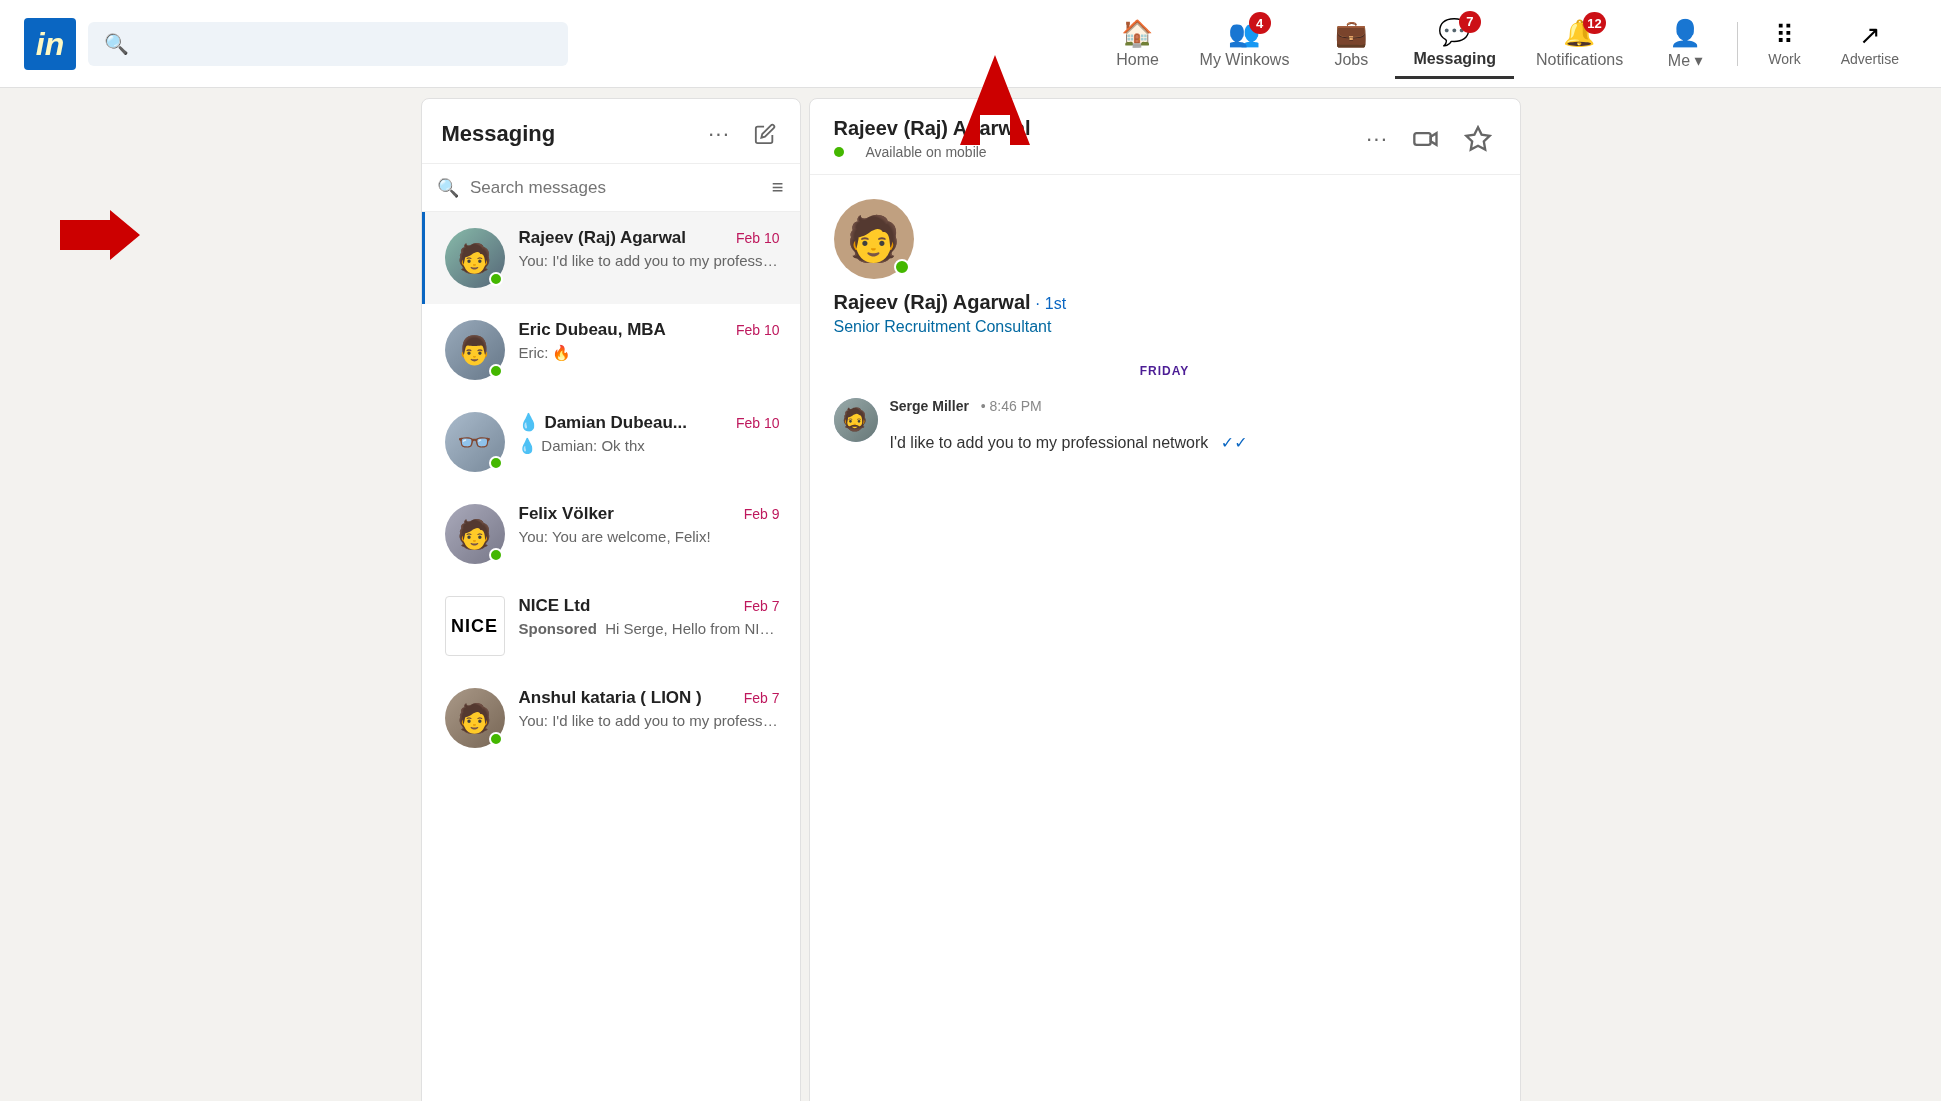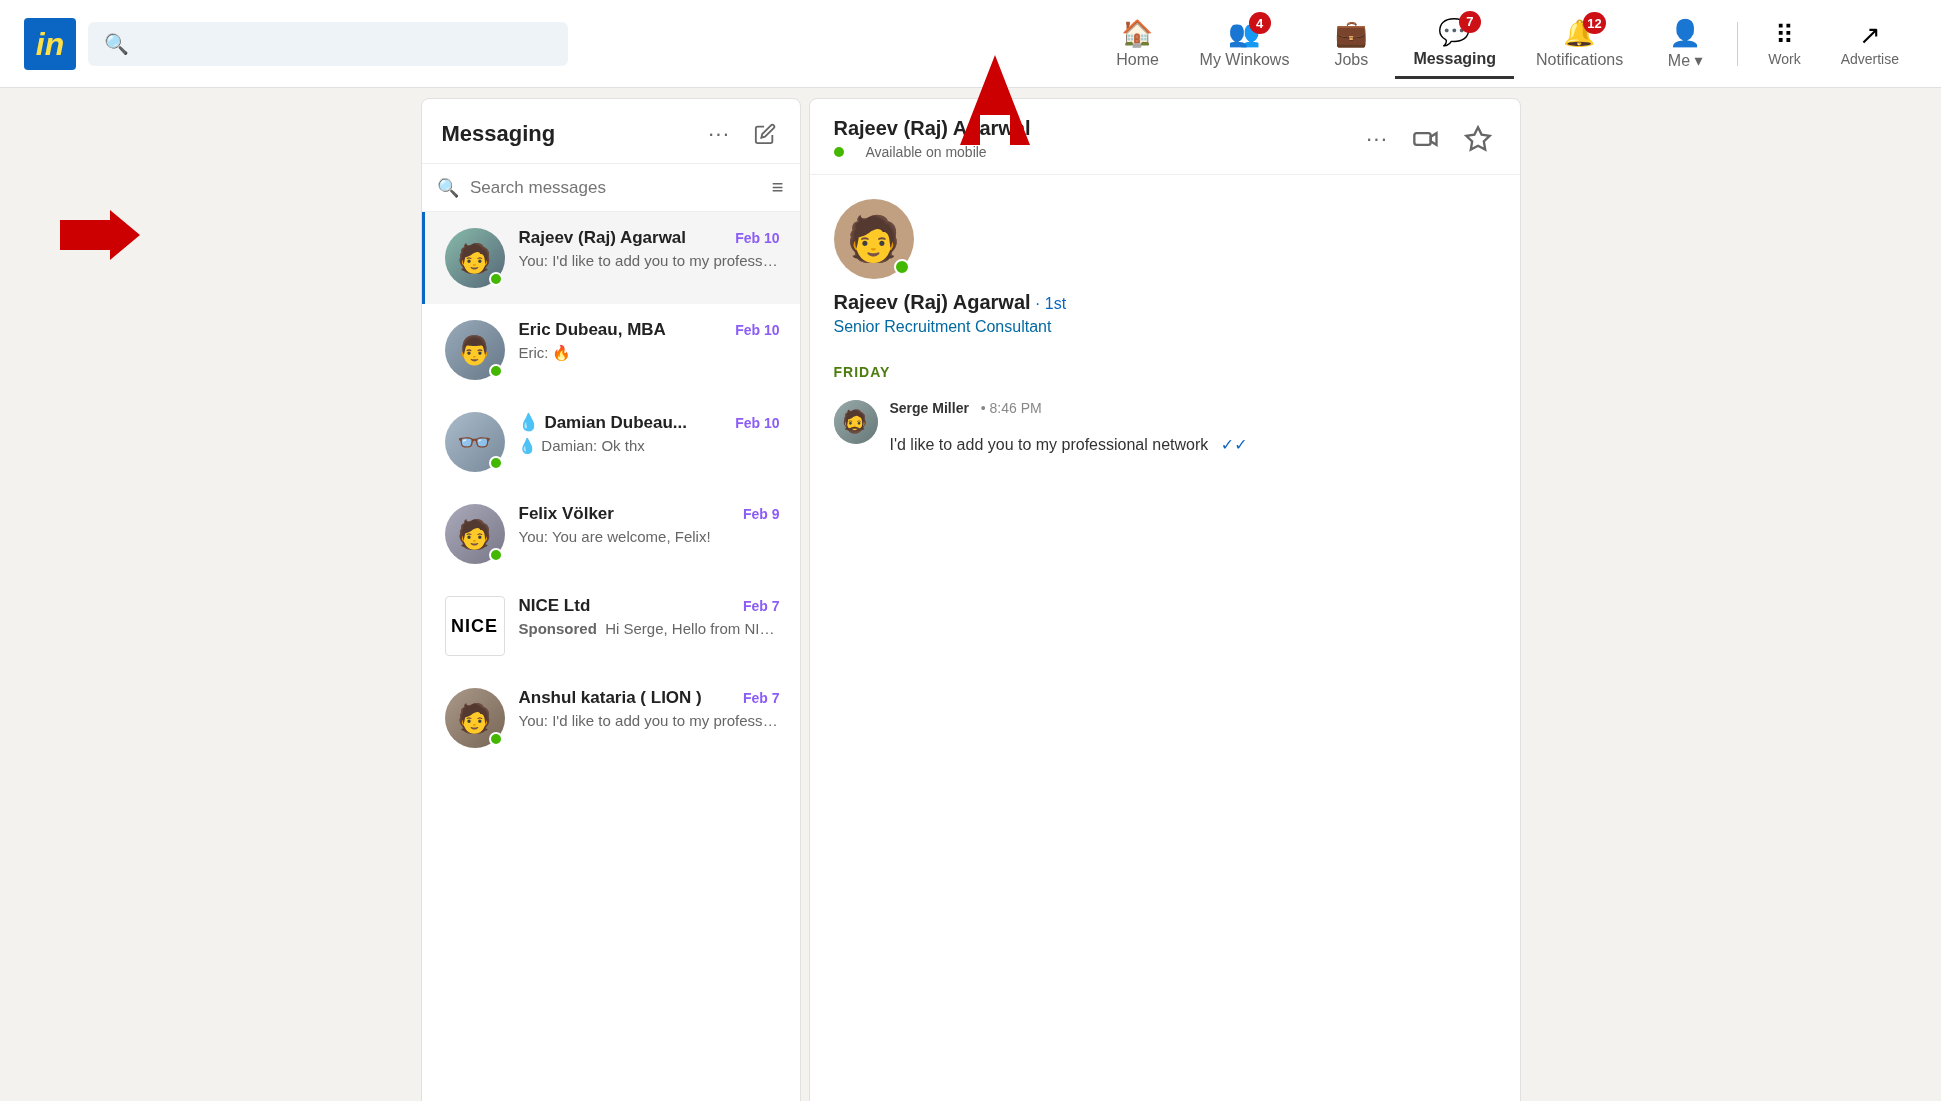--- a/index.html
+++ b/index.html
@@ -25,21 +25,21 @@
       width: 52px;
       height: 52px;
       background: #0a66c2;
       display: flex;
       align-items: center;
       justify-content: center;
       border-radius: 4px;
       flex-shrink: 0;
     }
     .linkedin-logo span {
-      color: #fde047;
+      color: #fef9c3;
       font-size: 32px;
       font-weight: 900;
       font-style: italic;
       line-height: 1;
     }
     .search-bar {
       display: flex;
       align-items: center;
       background: #eef3f8;
       border-radius: 6px;
@@ -236,24 +236,23 @@
     .conv-name {
       font-size: 17px;
       font-weight: 600;
       color: #222;
       white-space: nowrap;
       overflow: hidden;
       text-overflow: ellipsis;
     }
     .conv-date {
       font-size: 14px;
-      color: #8b5cf6;
+      color: #be185d;
       flex-shrink: 0;
       margin-left: 8px;
-      font-weight: bold;
     }
     .conv-preview {
       font-size: 15px;
       color: #666;
       margin-top: 4px;
       white-space: nowrap;
       overflow: hidden;
       text-overflow: ellipsis;
     }
 
@@ -365,24 +364,25 @@
       font-size: 16px;
       color: #0a66c2;
       font-weight: 400;
     }
     .chat-profile-title {
       font-size: 16px;
       color: #0369a1;
       margin-top: 4px;
     }
     .day-divider {
+      text-align: center;
       margin: 20px 0;
-      font-size: 14px;
+      font-size: 12px;
       font-weight: 600;
-      color: #4d7c0f;
+      color: #4c1d95;
       letter-spacing: 1px;
     }
     .message-row {
       display: flex;
       align-items: flex-start;
       gap: 12px;
       margin-bottom: 16px;
     }
     .msg-avatar {
       width: 44px;

